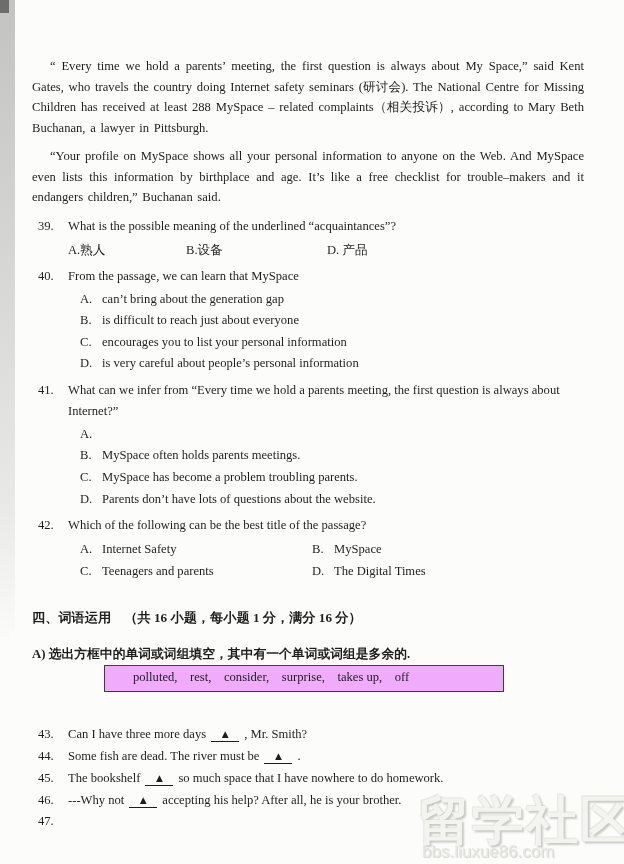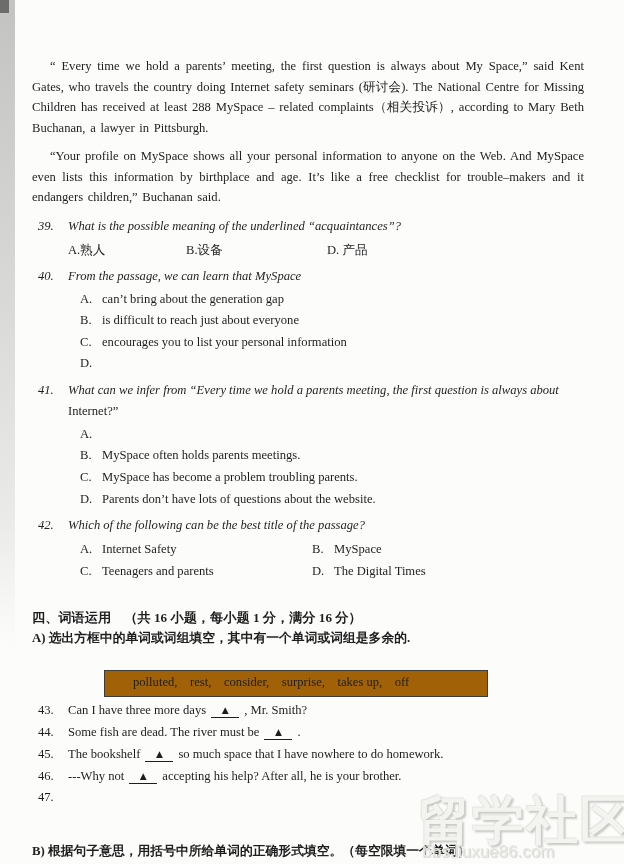--- a/index.html
+++ b/index.html
@@ -19,49 +19,49 @@
   .scan-corner {
     position:absolute; left:0; top:0; width:9px; height:13px; background:#6d6d6b;
   }
   .content { position:absolute; left:32px; top:56px; width:552px; }
 
   .para {
     font-size:12.6px; line-height:20.5px; text-align:justify;
     text-indent:18px; margin:0 0 8px 0; word-spacing:1.5px;
   }
   .q { margin-top:5px; font-size:12.6px; line-height:21px; }
-  .q-head { display:flex;font-style:italic; }
+  .q-head { display:flex; }
   .q-num { flex:none; width:30px; padding-left:6px; }
   .q-stem { flex:1; }
   .stem-line2 { padding-left:36px; line-height:21px; }
 
   .opt-row { display:flex; padding-left:36px; margin-top:3px; line-height:21px;font-family:Liberation Serif, serif; }
   .opt-row .opt-a { width:118px; }
   .opt-row .opt-b { width:141px; }
   .opt-row .opt-c { width:140px; }
 
   .opt-stack { padding-left:48px; margin-top:2px; }
   .opt { display:flex; line-height:21.6px; }
   .opt .lab { flex:none; width:22px; }
 
   .opt-grid { display:grid; grid-template-columns:232px 1fr; padding-left:48px; margin-top:2px; }
   .opt-grid .opt { line-height:22px; }
 
   .sec-head { margin-top:26px; font-weight:bold; font-size:13.2px; line-height:20px; }
-  .sec-sub  { margin-top:0; font-weight:bold; font-size:12.8px; line-height:20px; }
+  .sec-sub  { margin-top:16px; font-weight:bold; font-size:12.8px; line-height:20px; }
 
   .wordbox {
-    margin:22px 0 0 72px; width:352px;
+    margin:1px 0 0 72px; width:352px;
     border:1.4px solid #3c3c3a;
-    padding:4px 2px 6px 28px;
+    padding:4px 18px 6px 28px;
     font-size:12.6px; white-space:pre;
-    background:#a16207;
-  }
-
-  .fill-list-a { margin-top:3px; }
+    background:#f0abfc;
+  }
+
+  .fill-list-a { margin-top:32px; }
   .fill-list-b { margin-top:4px; }
   .fill { display:flex; font-size:12.6px; line-height:21.8px; }
   .fill .q-num { width:30px; padding-left:6px; }
   .fill-b .q-num { width:26px; padding-left:0; }
   .fill-text { white-space:nowrap; }
 
   .blank {
     display:inline-block; min-width:28px; text-align:center;
     border-bottom:1.3px solid #1e1e1e;
     margin:0 5px; line-height:12px; height:13px;
@@ -122,20 +122,21 @@
         <div class="opt">
             <span class="lab">B.</span>
             <span>is difficult to reach just about everyone</span>
           </div>
         <div class="opt">
             <span class="lab">C.</span>
             <span>encourages you to list your personal information</span>
           </div>
         <div class="opt">
             <span class="lab">D.</span>
+            <span>is very careful about people’s personal information</span>
           </div>
       </div>
     </div>
 
     <div class="q">
       <div class="q-head">
         <span class="q-num">41.</span>
         <span class="q-stem" style="white-space:nowrap;">What can we infer from  “Every time we hold a parents meeting, the first question is always about</span>
       </div>
       <div class="stem-line2">Internet?”</div>

